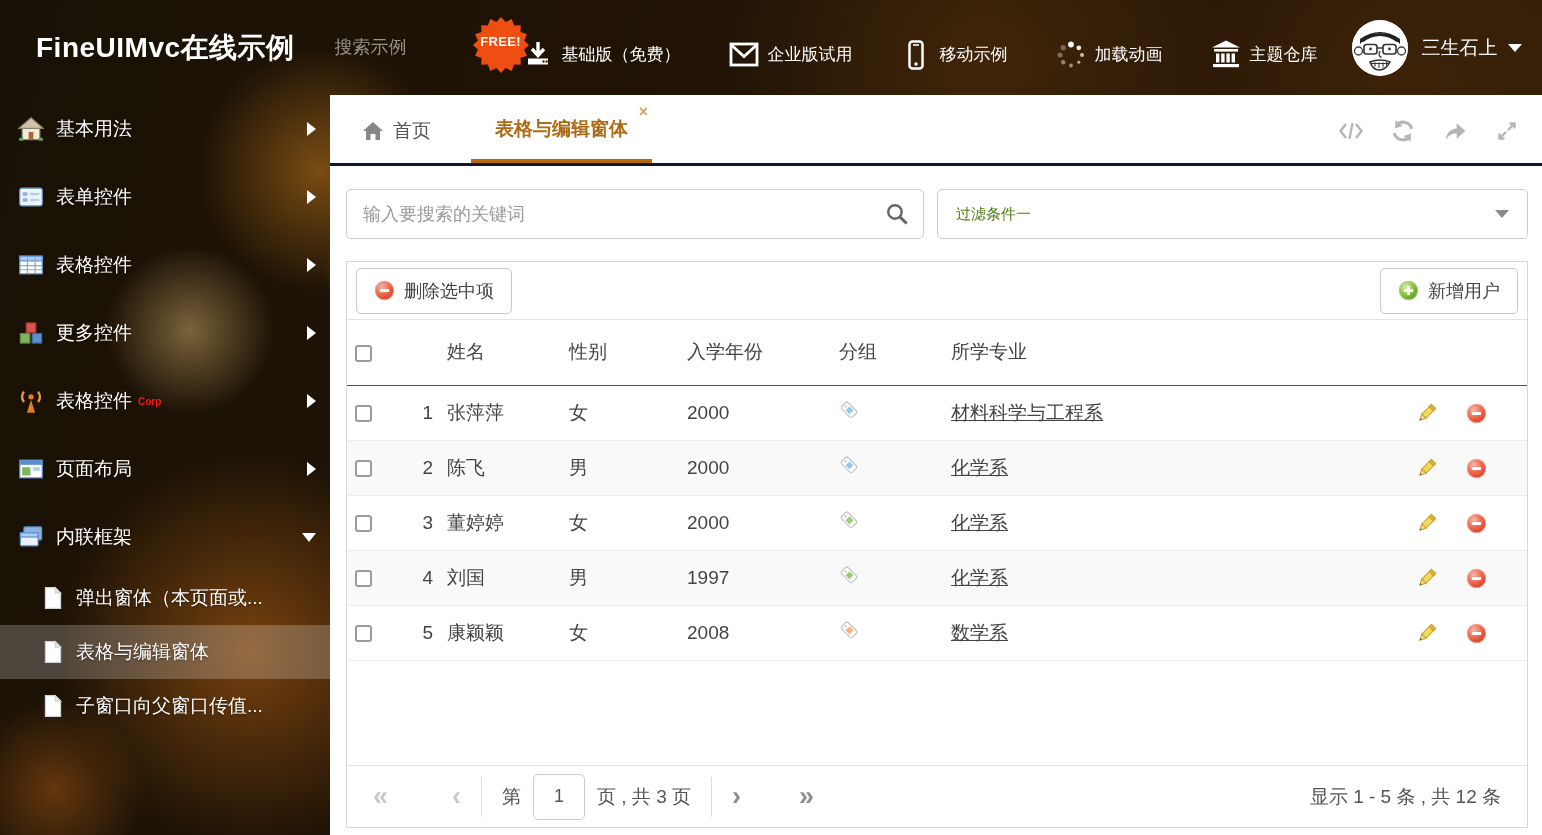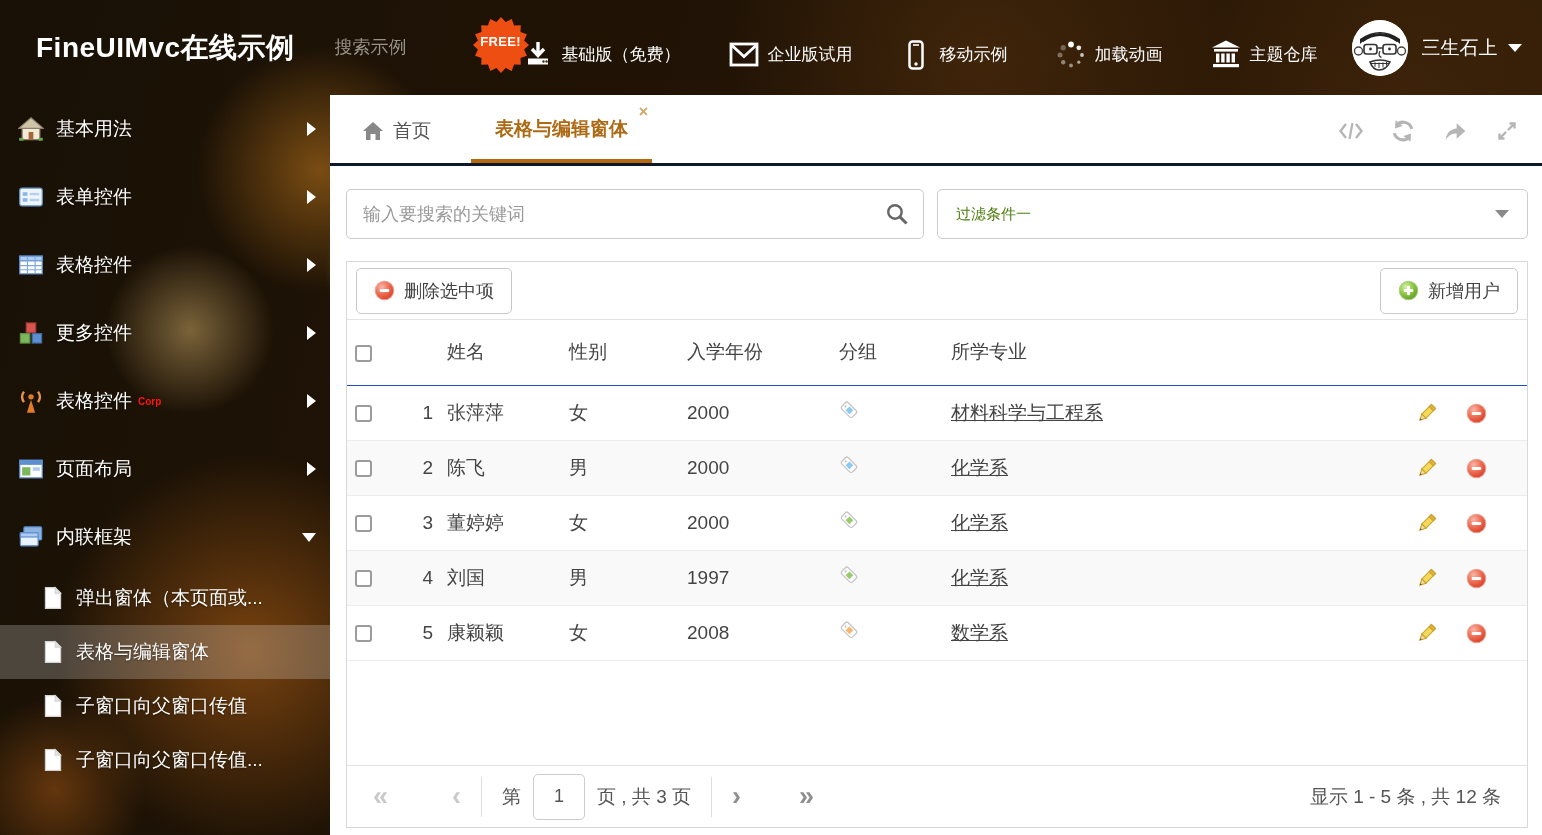--- a/index.html
+++ b/index.html
@@ -334,27 +334,20 @@
         <path d="M12 1.5 V6.5 H17 Z" fill="#e6e6e6" stroke="#d4d4d4"></path>
       </svg>
       <span class="si-label">弹出窗体（本页面或...</span>
     </div>
     <div class="submenu-item selected">
       <svg class="si-icon" viewBox="0 0 20 22">
         <path d="M3 1.5 H12 L17 6.5 V20.5 H3 Z" fill="#fff" stroke="#d4d4d4"></path>
         <path d="M12 1.5 V6.5 H17 Z" fill="#e6e6e6" stroke="#d4d4d4"></path>
       </svg>
       <span class="si-label">表格与编辑窗体</span>
-    </div>
-    <div class="submenu-item">
-      <svg class="si-icon" viewBox="0 0 20 22">
-        <path d="M3 1.5 H12 L17 6.5 V20.5 H3 Z" fill="#fff" stroke="#d4d4d4"></path>
-        <path d="M12 1.5 V6.5 H17 Z" fill="#e6e6e6" stroke="#d4d4d4"></path>
-      </svg>
-      <span class="si-label">子窗口向父窗口传值</span>
     </div>
     <div class="submenu-item">
       <svg class="si-icon" viewBox="0 0 20 22">
         <path d="M3 1.5 H12 L17 6.5 V20.5 H3 Z" fill="#fff" stroke="#d4d4d4"></path>
         <path d="M12 1.5 V6.5 H17 Z" fill="#e6e6e6" stroke="#d4d4d4"></path>
       </svg>
       <span class="si-label">子窗口向父窗口传值...</span>
     </div>
   </div>
 </div>

